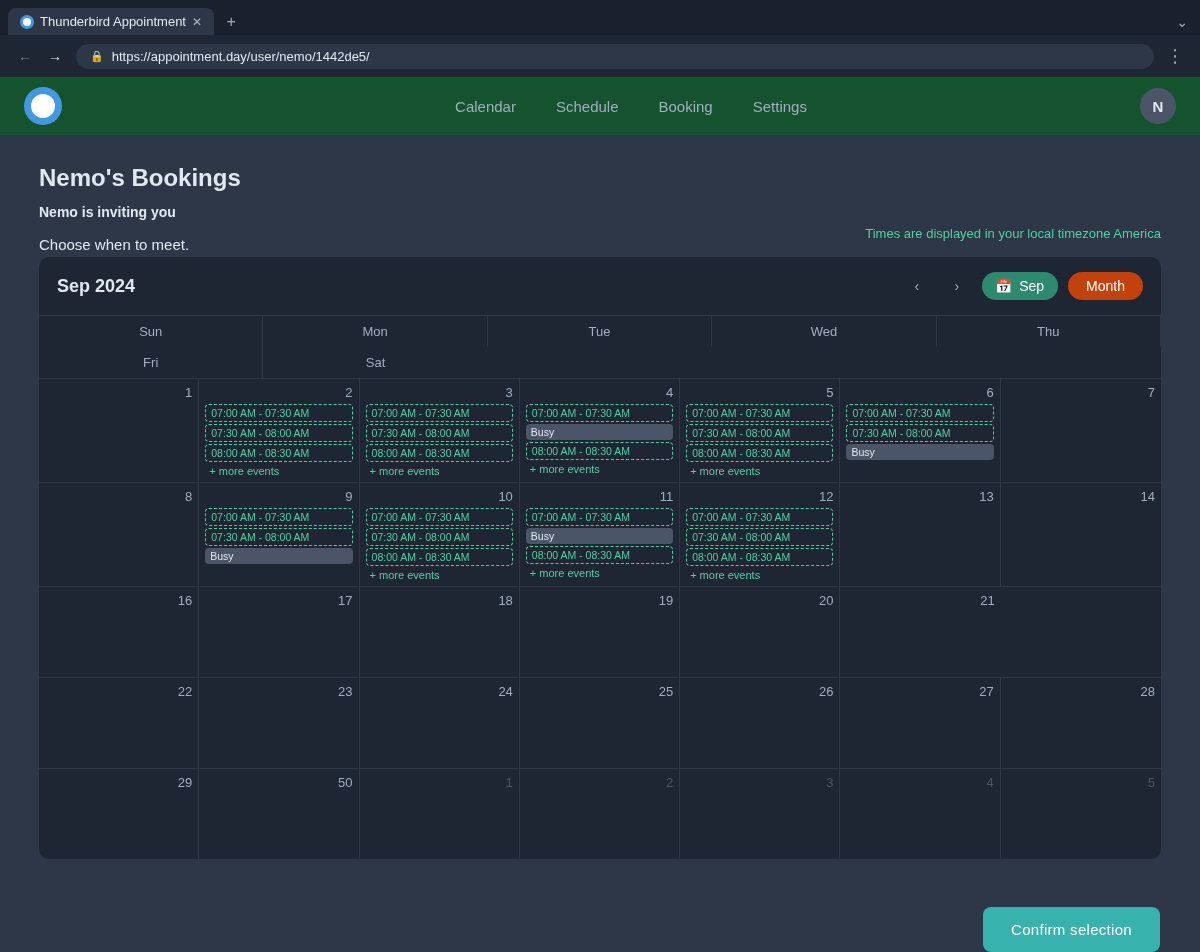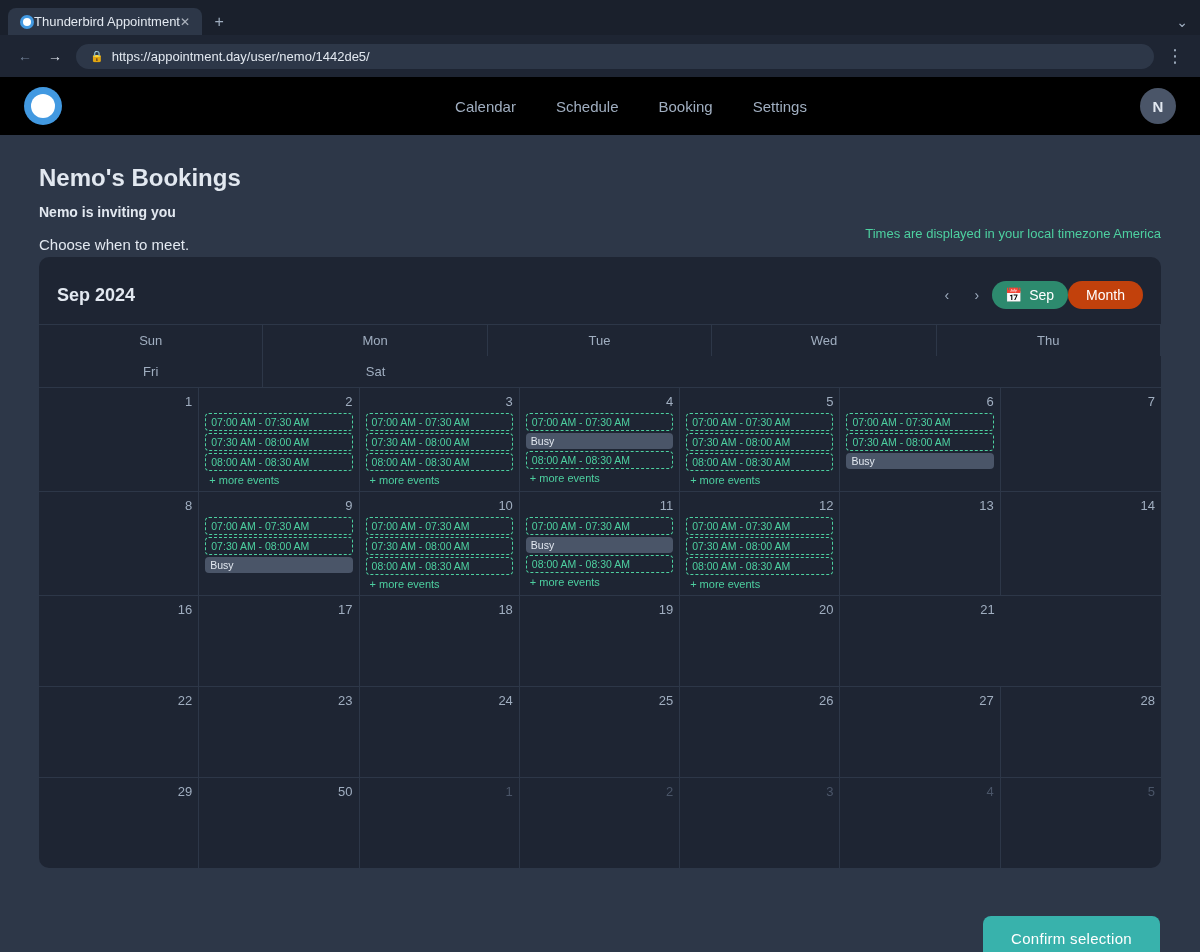--- a/index.html
+++ b/index.html
@@ -1,54 +1,54 @@
 <!DOCTYPE html>
 <html><head>
   <meta charset="utf-8">
   <style>
     * { box-sizing: border-box; margin: 0; padding: 0; }
     body { background: #2d3748; font-family: -apple-system, BlinkMacSystemFont, 'Segoe UI', sans-serif; color: #e2e8f0; min-height: 952px; }
 
     
     .browser-chrome { background: #1a202c; }
     .tab-bar { display: flex; align-items: center; padding: 8px 8px 0; gap: 4px; background: #1a202c; }
-    .tab { display: flex; align-items: center; padding: 6px 12px; background: #2d3748; border-radius: 8px 8px 0 0; font-size: 13px; color: #e2e8f0; min-width: 180px; }
+    .tab { display: flex; align-items: center; gap: 6px; padding: 6px 12px; background: #2d3748; border-radius: 8px 8px 0 0; font-size: 13px; color: #e2e8f0; min-width: 180px; }
     .tab .favicon { width: 14px; height: 14px; background: #4299e1; border-radius: 50%; display: flex; align-items: center; justify-content: center; }
     .tab .close-btn { margin-left: auto; cursor: pointer; opacity: 0.7; font-size: 12px; }
     .new-tab-btn { width: 26px; height: 26px; display: flex; align-items: center; justify-content: center; border-radius: 50%; cursor: pointer; font-size: 16px; color: #a0aec0; }
     .tab-spacer { flex: 1; }
     .minimize-btn { color: #a0aec0; font-size: 14px; padding: 4px; }
 
     .nav-bar { display: flex; align-items: center; padding: 6px 12px; background: #1e2533; gap: 8px; }
     .nav-arrows { display: flex; gap: 4px; }
     .nav-arrow { width: 26px; height: 26px; display: flex; align-items: center; justify-content: center; border-radius: 50%; color: #718096; cursor: pointer; font-size: 14px; }
     .nav-arrow.active { color: #e2e8f0; cursor: pointer; }
     .url-bar { flex: 1; background: #2d3748; border-radius: 20px; padding: 5px 14px; font-size: 13px; color: #e2e8f0; display: flex; align-items: center; gap: 8px; }
     .url-lock { color: #a0aec0; font-size: 11px; }
     .menu-dots { color: #a0aec0; font-size: 18px; cursor: pointer; padding: 4px; }
 
     
-    .app-header { background: #000000; display: flex; align-items: center; padding: 10px 24px; border-bottom: 1px solid #2d3748; justify-content: center; }
+    .app-header { background: #14532d; display: flex; align-items: center; padding: 10px 24px; border-bottom: 1px solid #2d3748; justify-content: center; }
     .app-logo { width: 38px; height: 38px; background: #4299e1; border-radius: 50%; display: flex; align-items: center; justify-content: center; margin-right: 60px; }
     .app-logo-inner { width: 24px; height: 24px; background: #fff; border-radius: 50%; }
     .app-nav { display: flex; gap: 40px; flex: 1; justify-content: center; }
     .app-nav-item { color: #a0aec0; font-size: 15px; cursor: pointer; padding: 4px 0; }
     .user-avatar { width: 36px; height: 36px; background: #4a5568; border-radius: 50%; display: flex; align-items: center; justify-content: center; font-weight: bold; font-size: 15px; color: #e2e8f0; margin-left: auto; }
 
     
     .page-content { padding: 28px 39px; }
     .page-title { font-size: 24px; font-weight: 600; color: #e2e8f0; margin-bottom: 12px; }
     .invite-text { font-size: 14px; color: #e2e8f0; font-weight: 600; margin-bottom: 6px; }
     .choose-text { font-size: 15px; color: #e2e8f0; margin-bottom: 4px; }
     .timezone-text { font-size: 13px; color: #4dd0a0; text-align: right; margin-bottom: 16px; }
     .header-row { display: flex; justify-content: space-between; align-items: flex-end; }
 
     
     .calendar-container { background: #1e2533; border-radius: 10px; overflow: hidden; }
-    .calendar-header { display: flex; align-items: center; padding: 14px 18px; gap: 0; margin-top: 9px; }
+    .calendar-header { display: flex; align-items: center; padding: 14px 18px; gap: 10px; }
     .calendar-title { font-size: 18px; font-weight: 600; color: #e2e8f0; flex: 1; }
     .cal-nav-btn { width: 30px; height: 30px; display: flex; align-items: center; justify-content: center; border-radius: 50%; cursor: pointer; color: #a0aec0; font-size: 14px; }
     .sep-pill { background: #2d8a6e; color: #fff; border-radius: 20px; padding: 6px 14px; font-size: 14px; display: flex; align-items: center; gap: 6px; cursor: pointer; }
     .month-pill { background: #c2410c; color: #fff; border-radius: 20px; padding: 6px 18px; font-size: 14px; cursor: pointer; }
 
     .calendar-grid { width: 100%; }
     .day-headers { display: grid; grid-template-columns: repeat(5, 1fr); border-top: 1px solid #2d3748; }
     .day-header { padding: 8px; text-align: center; font-size: 13px; color: #a0aec0; border-right: 1px solid #2d3748; }
     .day-header:last-child { border-right: none; }
 

